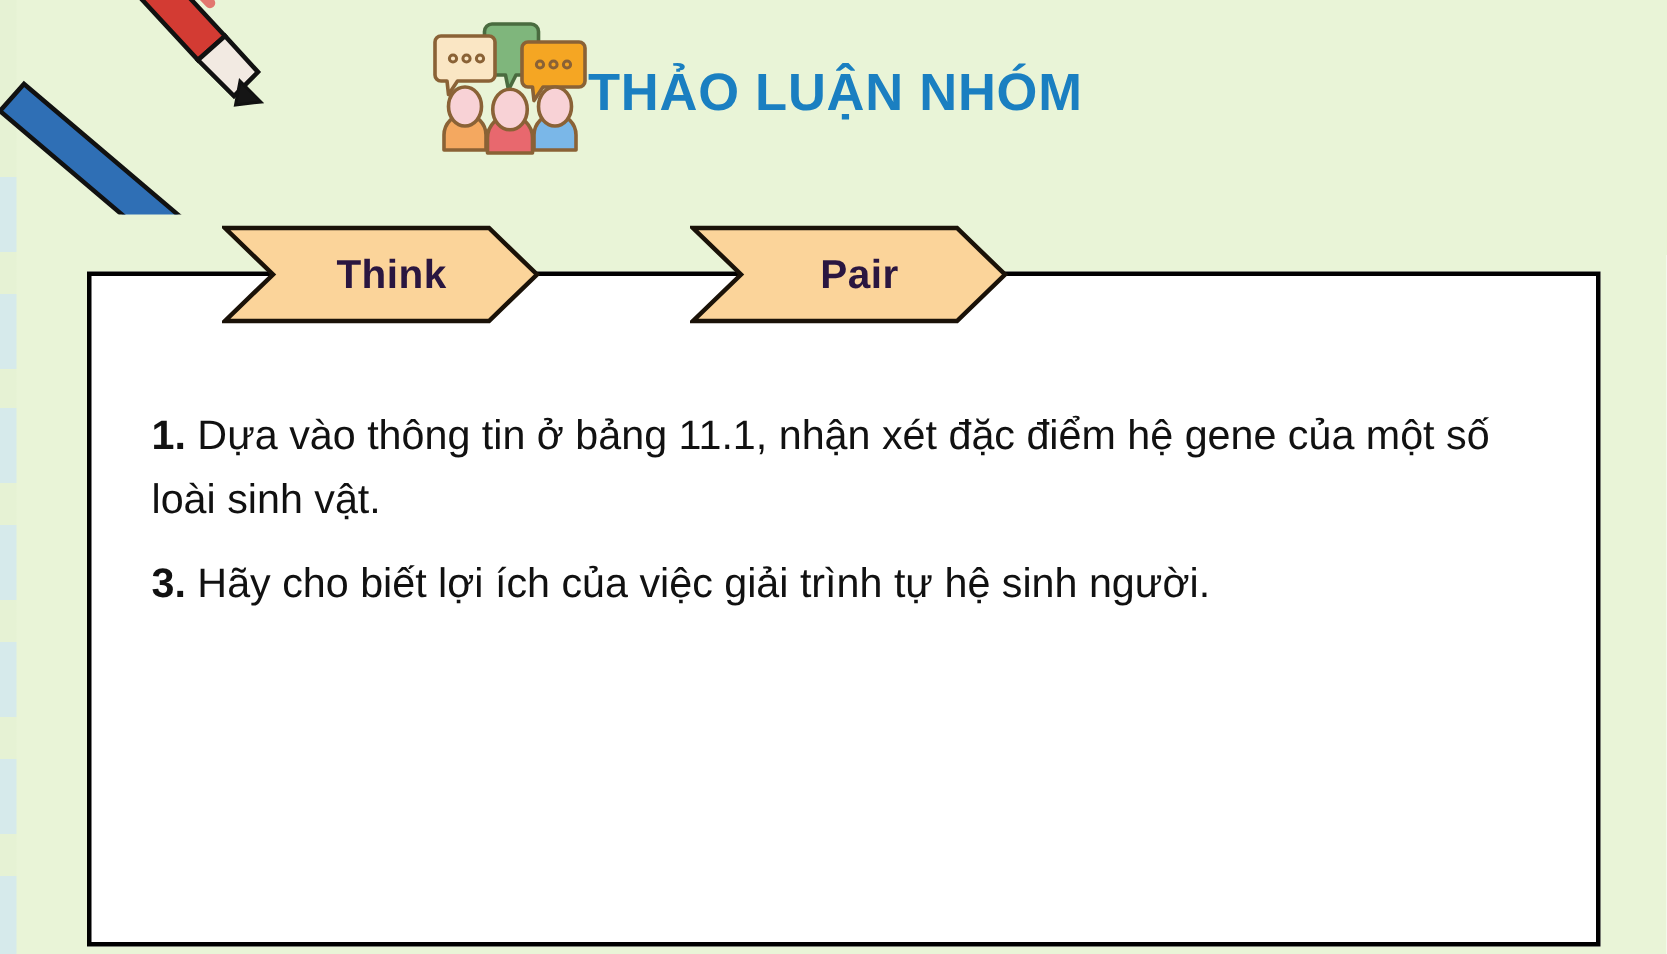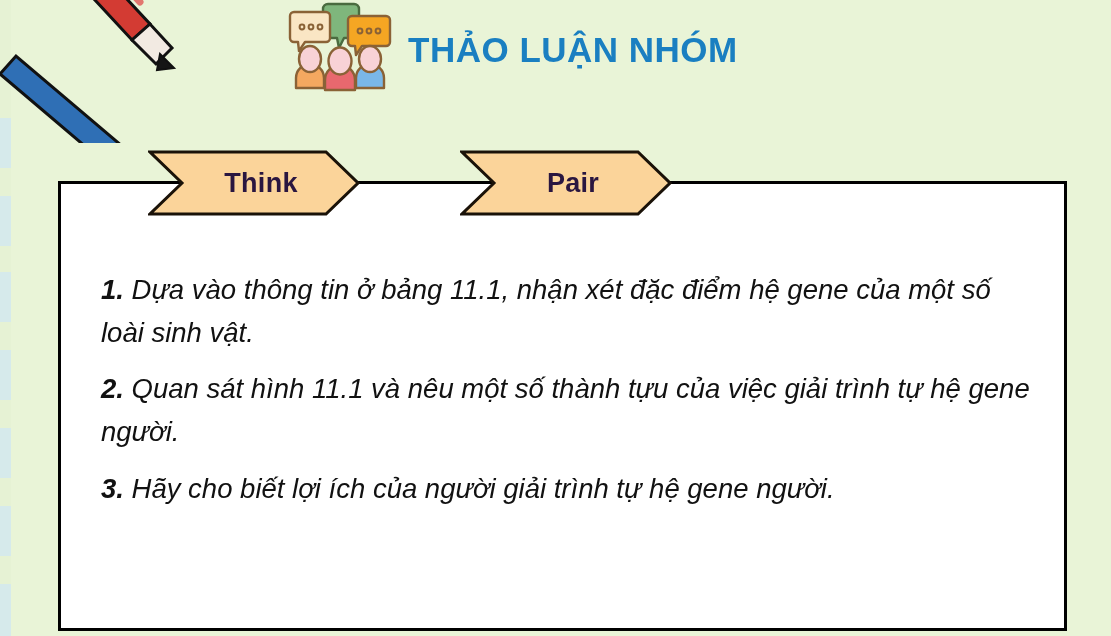--- a/index.html
+++ b/index.html
@@ -45,24 +45,23 @@
     position: absolute;
     left: -6px; top: -22px;
     width: 190px; height: 165px;
     z-index: 3;
     pointer-events: none;
   }
 
   
   #header {
     position: absolute;
-    left: 288px; top: 0;
+    left: 288px; top: 12px;
     display: flex;
     align-items: center;
-    gap: 16px;
     z-index: 4;
     justify-content: space-between;
   }
   #discussion-icon { width: 104px; height: 92px; display: block; }
   #header-title {
     font-size: 35px;
     font-weight: bold;
     color: #1a7fc1;
     letter-spacing: 0.5px;
     white-space: nowrap;
@@ -85,21 +84,20 @@
   #question-list {
     position: absolute;
     left: 40px; top: 85px;
     width: 935px;
   }
   .question-item {
     font-size: 27.5px;
     color: #111111;
     line-height: 1.55;
     margin-bottom: 14px;
-    font-style: italic;
   }
   .question-item .q-num {
     font-weight: bold;
   }
 
   
   #chevron-row {
     position: absolute;
     left: 0; top: 150px;
     width: 1111px; height: 70px;
@@ -181,26 +179,22 @@
   <div id="header-title">THẢO LUẬN NHÓM</div>
 </div>
 
 <div id="content-box">
   <div id="question-list">
     <div class="question-item">
       <span class="q-num">1.</span>
       <span>Dựa vào thông tin ở bảng 11.1, nhận xét đặc điểm hệ gene của một số loài sinh vật.</span>
     </div>
     <div class="question-item">
-      <span class="q-num">2.</span>
-      <span>Quan sát hình 11.1 và nêu một số thành tựu của việc giải trình tự hệ gene người.</span>
-    </div>
-    <div class="question-item">
       <span class="q-num">3.</span>
-      <span>Hãy cho biết lợi ích của người giải trình tự hệ gene người.</span>
+      <span>Hãy cho biết lợi ích của việc giải trình tự hệ sinh người.</span>
     </div>
   </div>
 </div>
 
 <div id="chevron-row">
   <div class="chevron-wrap" id="chevron-think">
     <svg class="chevron-svg" viewBox="0 0 212 66" width="212" height="66" preserveAspectRatio="none">
       <polygon points="2,2 178,2 210,33 178,64 2,64 34,33" fill="#fbd49a" stroke="#1a1208" stroke-width="3" stroke-linejoin="miter"></polygon>
     </svg>
     <div class="chevron-label">Think</div>

